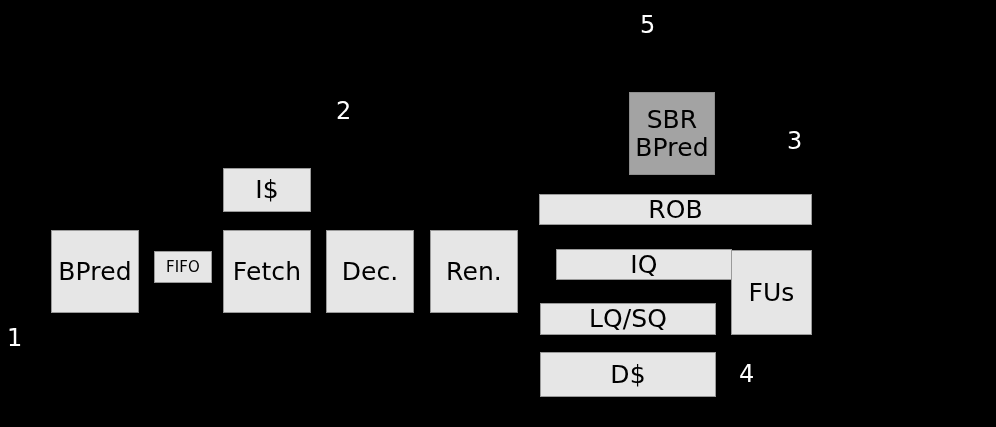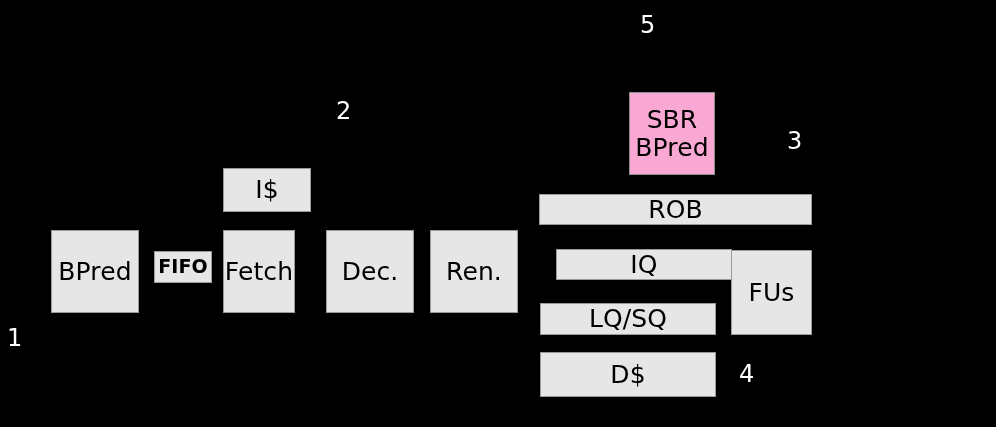--- a/index.html
+++ b/index.html
@@ -24,26 +24,25 @@
     display: flex;
     align-items: center;
     justify-content: center;
     text-align: center;
     line-height: 1.12;
     white-space: pre-line;
     font-size: 25px;
     letter-spacing: 0.1px;
   }
   .block.gray {
-    background: #f9a8d4;
+    background: #a3a3a3;
     border-color: #8e8e8e;
   }
   .block.small {
-    font-size: 19px;
-    font-weight: bold;
+    font-size: 15px;
   }
   .numlabel {
     position: absolute;
     color: #ffffff;
     font-size: 24px;
     line-height: 1;
     letter-spacing: 0.2px;
   }
 </style>
 </head>
@@ -56,21 +55,21 @@
   <div class="numlabel" style="left:787px; top:129px;">3</div>
   <div class="numlabel" style="left:739px; top:362px;">4</div>
   <div class="numlabel" style="left:640px; top:13px;">5</div>
 
   <div class="block" style="left:51px; top:230px; width:88px; height:83px;">BPred</div>
 
   <div class="block small" style="left:154px; top:251px; width:58px; height:32px;">FIFO</div>
 
   <div class="block" style="left:223px; top:168px; width:88px; height:44px;">I$</div>
 
-  <div class="block" style="left:223px; top:230px; width:72px; height:83px;">Fetch</div>
+  <div class="block" style="left:223px; top:230px; width:88px; height:83px;">Fetch</div>
 
   <div class="block" style="left:430px; top:230px; width:88px; height:83px;">Ren.</div>
 
   <div class="block" style="left:326px; top:230px; width:88px; height:83px;">Dec.</div>
 
   <div class="block gray" style="left:629px; top:92px; width:86px; height:83px;">SBR
 BPred</div>
 
   <div class="block" style="left:539px; top:194px; width:273px; height:31px;text-align:center;">ROB</div>
 

